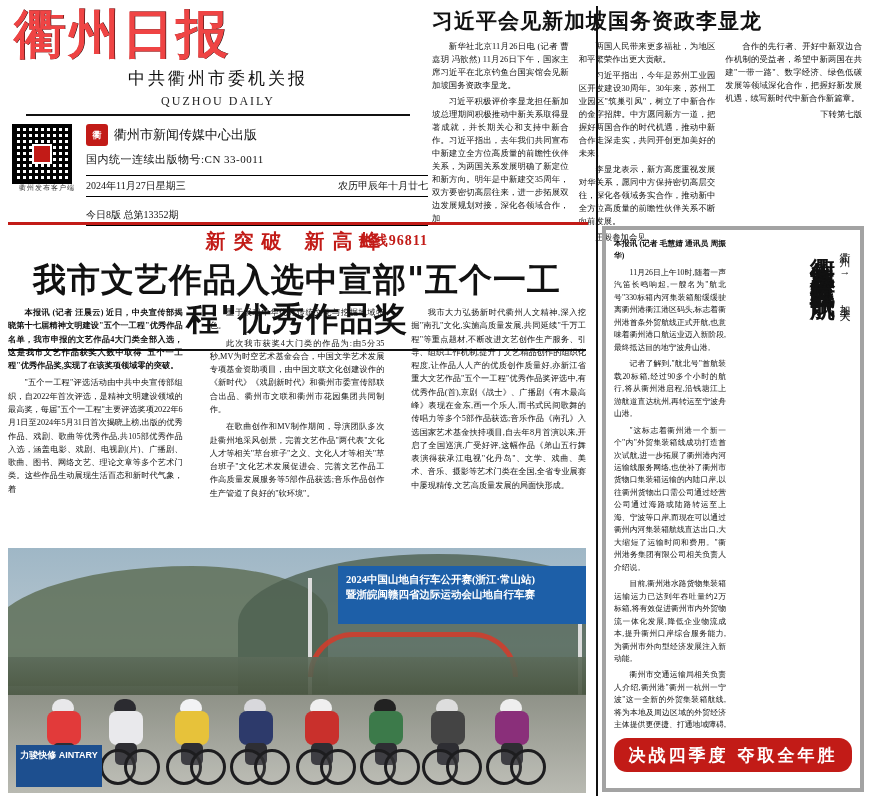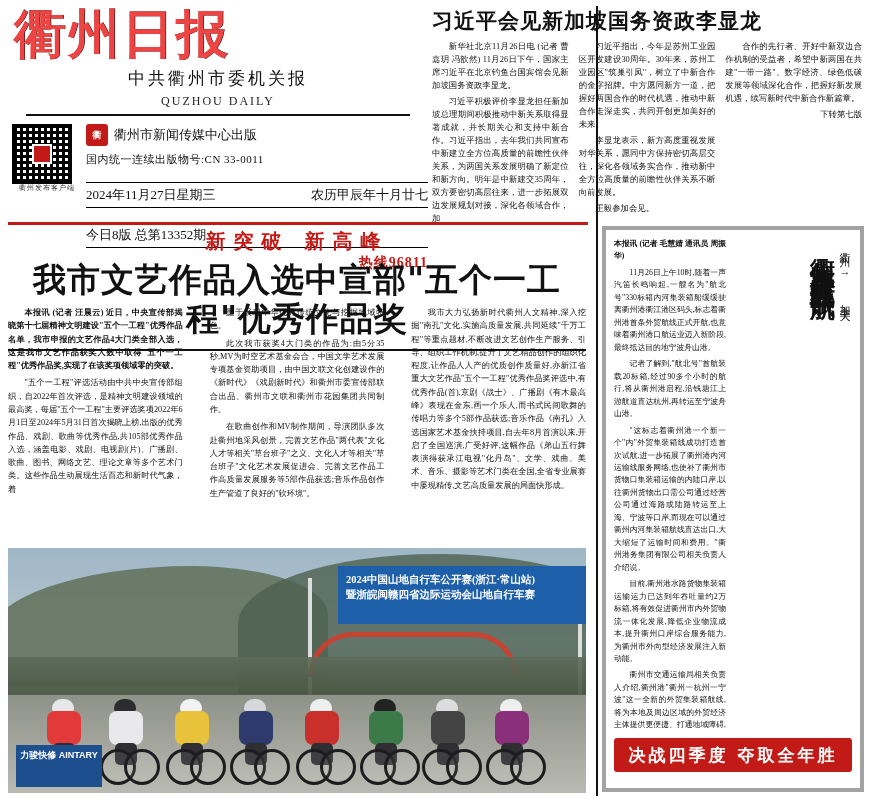--- a/index.html
+++ b/index.html
@@ -48,21 +48,21 @@
     transform:translate(-50%,-50%);background:#c21b17;border:2px solid #fff;
   }
   .qr-cap{font-size:7px;text-align:center;width:62px;margin-left:8px;letter-spacing:1px;color:#333;line-height:1.3;}
   .mh-info{flex:1;padding-left:8px;}
   .mh-pub{display:flex;align-items:center;font-size:13px;margin-top:2px;}
   .mh-logo{
     width:22px;height:22px;background:#c21b17;border-radius:3px;margin-right:6px;
     color:#fff;font-size:9px;line-height:22px;text-align:center;font-weight:bold;
   }
   .mh-line2{font-size:11px;margin-top:6px;letter-spacing:0.5px;}
-  .mh-line3{display:flex;justify-content:space-between;font-size:13px;margin-top:15px;border-top:1px solid #000;border-bottom:1px solid #000;padding:3px 0;align-items:center;}
+  .mh-line3{display:flex;justify-content:space-between;font-size:10px;margin-top:8px;border-top:1px solid #000;border-bottom:1px solid #000;padding:3px 0;align-items:center;}
   .mh-hot{font-size:14px;color:#c21b17;font-weight:bold;text-align:right;margin-top:6px;letter-spacing:1px;}
 
   
   .topnews{position:absolute;left:432px;top:8px;width:430px;height:212px;}
   .tn-head{
     font-size:21px;font-weight:bold;letter-spacing:1px;line-height:1.25;
     font-family:"DejaVu Serif",serif;margin-bottom:6px;
   }
   .tn-cols{display:flex;gap:10px;font-size:8.4px;line-height:1.55;text-align:justify;}
   .tn-col{flex:1;}
@@ -130,21 +130,21 @@
   .v-main{
     writing-mode:vertical-rl;text-orientation:upright;
     font-family:"DejaVu Serif",serif;font-weight:bold;font-size:25px;letter-spacing:3px;
     line-height:1.05;color:#111;height:100%;
   }
   .v-sub{
     writing-mode:vertical-rl;text-orientation:upright;
     font-size:11px;letter-spacing:3px;color:#111;height:100%;padding-top:6px;
   }
   .rb-slogan{
-    margin-top:8px;height:34px;background:#c21b17;color:#fff;border-radius:3px;
+    margin-top:8px;height:34px;background:#c21b17;color:#fff;border-radius:13px;
     font-family:"DejaVu Serif",serif;font-weight:bold;font-size:17px;letter-spacing:3px;
     display:flex;align-items:center;justify-content:center;
   }
 
   
   .rt-head{position:absolute;left:600px;top:6px;width:264px;font-size:8.4px;line-height:1.55;text-align:justify;}
 </style>
 </head>
 <body>
 
@@ -179,20 +179,21 @@
   </div>
 
   <div class="topnews">
     <div class="tn-head">习近平会见新加坡国务资政李显龙</div>
     <div class="tn-cols">
       <div class="tn-col">
         <p>新华社北京11月26日电 (记者 曹嘉玥 冯歆然) 11月26日下午，国家主席习近平在北京钓鱼台国宾馆会见新加坡国务资政李显龙。</p>
         <p>习近平积极评价李显龙担任新加坡总理期间积极推动中新关系取得显著成就，并长期关心和支持中新合作。习近平指出，去年我们共同宣布中新建立全方位高质量的前瞻性伙伴关系，为两国关系发展明确了新定位和新方向。明年是中新建交35周年，双方要密切高层往来，进一步拓展双边发展规划对接，深化各领域合作，加</p>
       </div>
       <div class="tn-col">
+        <p>两国人民带来更多福祉，为地区和平繁荣作出更大贡献。</p>
         <p>习近平指出，今年是苏州工业园区开发建设30周年。30年来，苏州工业园区"筑巢引凤"，树立了中新合作的金字招牌。中方愿同新方一道，把握好两国合作的时代机遇，推动中新合作走深走实，共同开创更加美好的未来。</p>
         <p>李显龙表示，新方高度重视发展对华关系，愿同中方保持密切高层交往，深化各领域务实合作，推动新中全方位高质量的前瞻性伙伴关系不断向前发展。</p>
         <p>王毅参加会见。</p>
       </div>
       <div class="tn-col">
         <p>合作的先行者、开好中新双边合作机制的受益者，希望中新两国在共建"一带一路"、数字经济、绿色低碳发展等领域深化合作，把握好新发展机遇，续写新时代中新合作新篇章。</p>
         <p style="text-align:right;text-indent:0;">下转第七版</p>
       </div>
     </div>
   </div>

